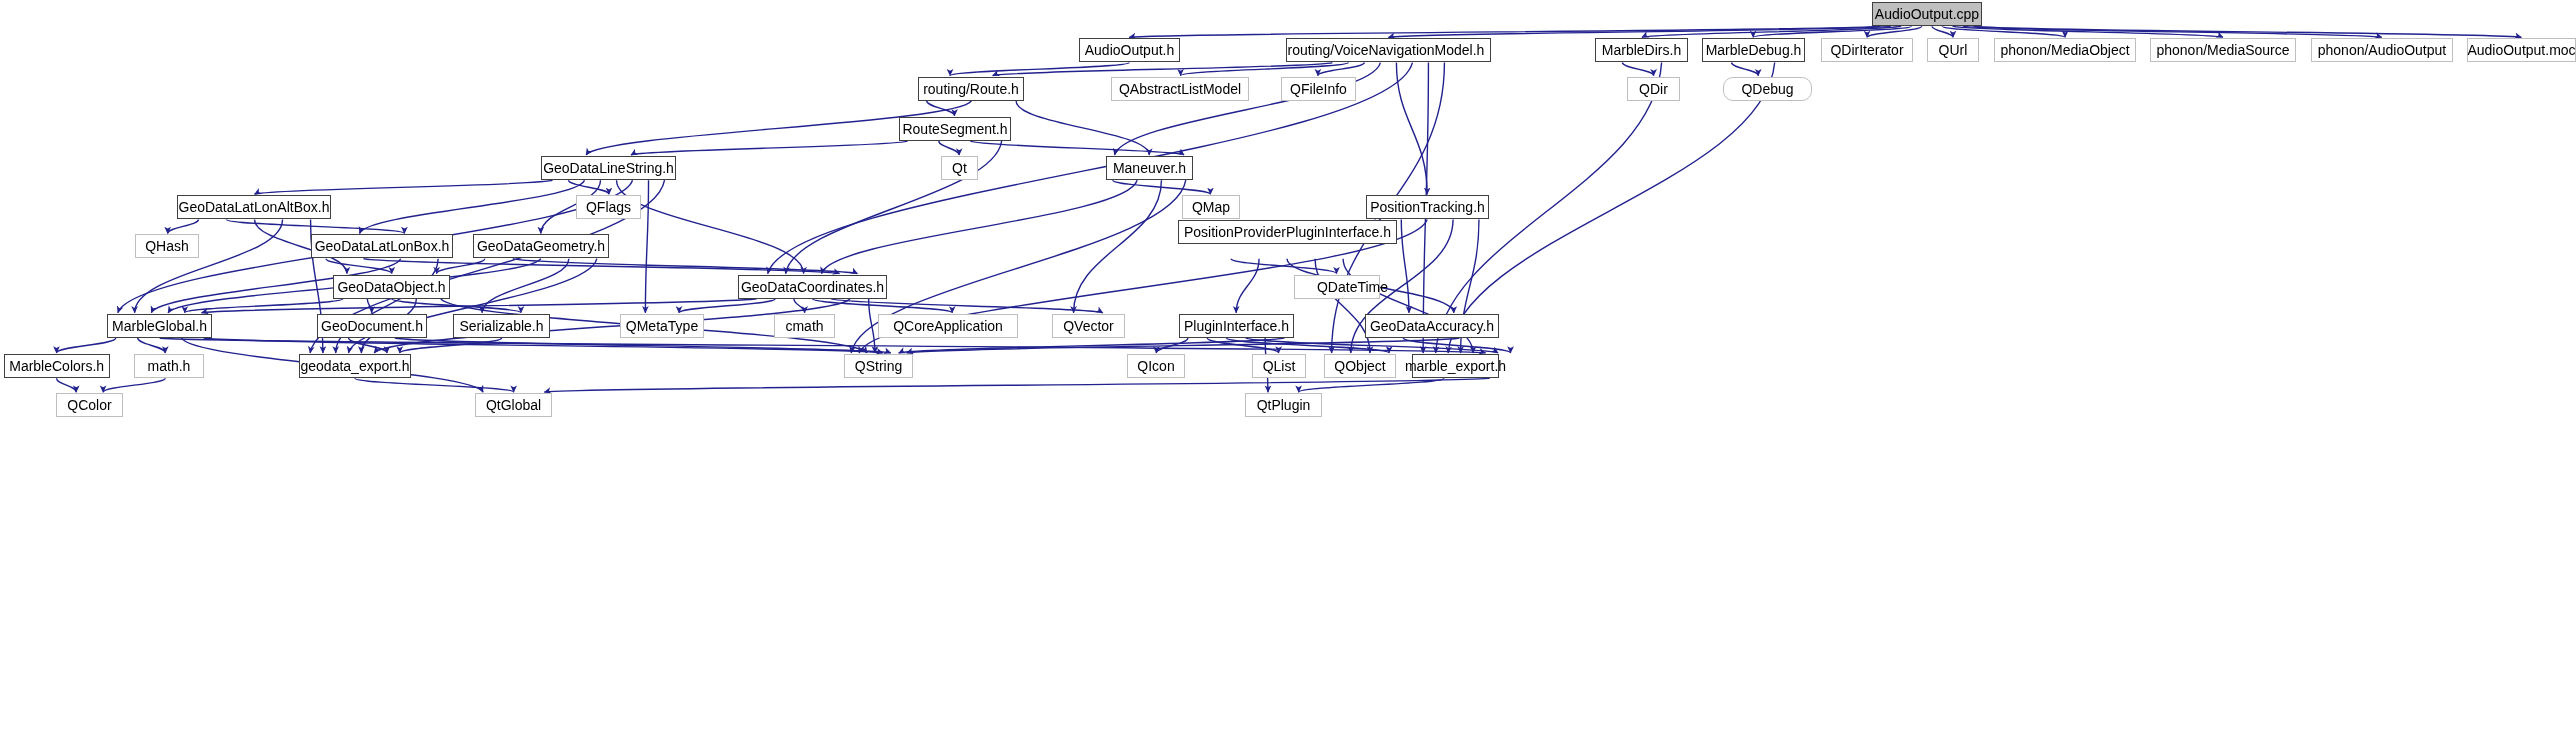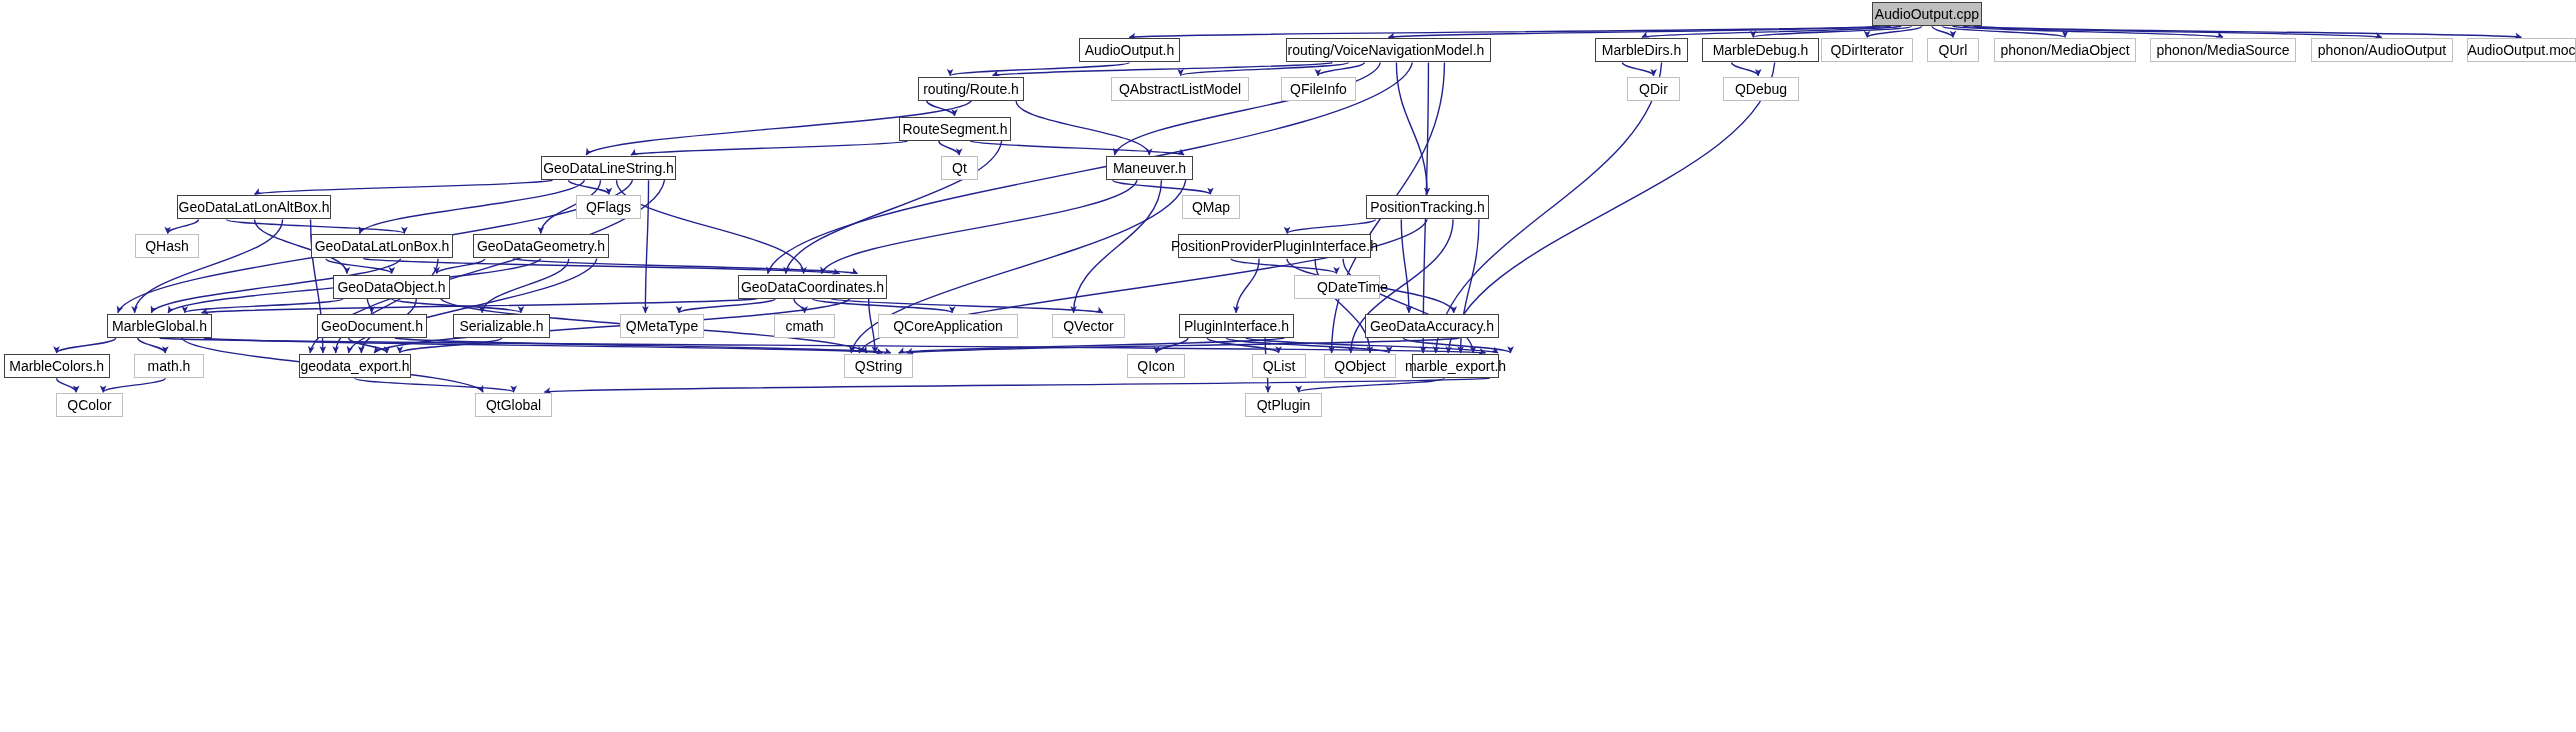--- a/index.html
+++ b/index.html
@@ -167,21 +167,21 @@
       </div>
       <div class="node hdr" style="left: 1079px; top: 38px; width: 101px;">
         <span class="lbl">AudioOutput.h</span>
       </div>
       <div class="node hdr" style="left: 1286px; top: 38px; width: 205px; justify-content: flex-end;">
         <span class="lbl">routing/VoiceNavigationModel.h</span>
       </div>
       <div class="node hdr" style="left: 1595px; top: 38px; width: 93px;">
         <span class="lbl">MarbleDirs.h</span>
       </div>
-      <div class="node hdr" style="left: 1702px; top: 38px; width: 117px;">
+      <div class="node hdr" style="left: 1702px; top: 38px; width: 103px;">
         <span class="lbl">MarbleDebug.h</span>
       </div>
       <div class="node " style="left: 1821px; top: 38px; width: 92px;">
         <span class="lbl">QDirIterator</span>
       </div>
       <div class="node " style="left: 1927px; top: 38px; width: 52px;">
         <span class="lbl">QUrl</span>
       </div>
       <div class="node " style="left: 1994px; top: 38px; width: 142px;">
         <span class="lbl">phonon/MediaObject</span>
@@ -200,21 +200,21 @@
       </div>
       <div class="node " style="left: 1111px; top: 77px; width: 138px;">
         <span class="lbl">QAbstractListModel</span>
       </div>
       <div class="node " style="left: 1281px; top: 77px; width: 75px;">
         <span class="lbl">QFileInfo</span>
       </div>
       <div class="node " style="left: 1627px; top: 77px; width: 53px;">
         <span class="lbl">QDir</span>
       </div>
-      <div class="node " style="left: 1723px; top: 77px; width: 76px;">
+      <div class="node " style="left: 1723px; top: 77px; width: 89px; border-radius: 10px;">
         <span class="lbl">QDebug</span>
       </div>
       <div class="node hdr" style="left: 899px; top: 117px; width: 112px;">
         <span class="lbl">RouteSegment.h</span>
       </div>
       <div class="node hdr" style="left: 541px; top: 156px; width: 135px;">
         <span class="lbl">GeoDataLineString.h</span>
       </div>
       <div class="node " style="left: 941px; top: 156px; width: 37px;">
         <span class="lbl">Qt</span>
@@ -236,21 +236,21 @@
       </div>
       <div class="node " style="left: 135px; top: 234px; width: 64px;">
         <span class="lbl">QHash</span>
       </div>
       <div class="node hdr" style="left: 311px; top: 234px; width: 142px;">
         <span class="lbl">GeoDataLatLonBox.h</span>
       </div>
       <div class="node hdr" style="left: 473px; top: 234px; width: 136px;">
         <span class="lbl">GeoDataGeometry.h</span>
       </div>
-      <div class="node hdr" style="left: 1178px; top: 234px; width: 193px;">
+      <div class="node hdr" style="left: 1178px; top: 220px; width: 219px;">
         <span class="lbl">PositionProviderPluginInterface.h</span>
       </div>
       <div class="node hdr" style="left: 333px; top: 275px; width: 117px;">
         <span class="lbl">GeoDataObject.h</span>
       </div>
       <div class="node hdr" style="left: 738px; top: 275px; width: 149px;">
         <span class="lbl">GeoDataCoordinates.h</span>
       </div>
       <div class="node " style="left: 1294px; top: 275px; width: 86px; padding-left: 31px;">
         <span class="lbl">QDateTime</span>

